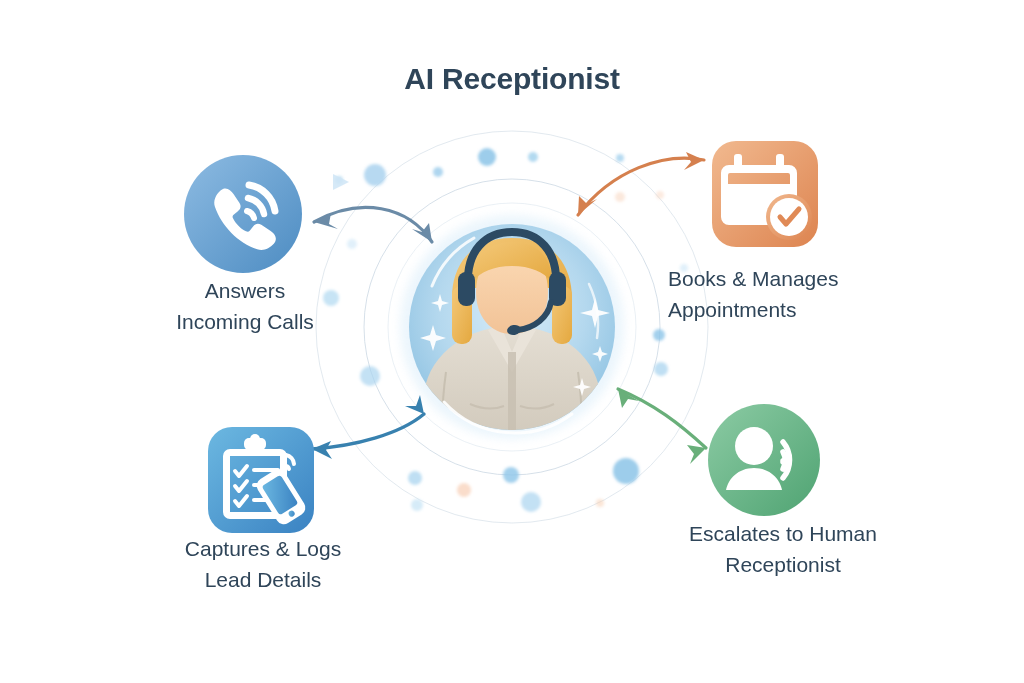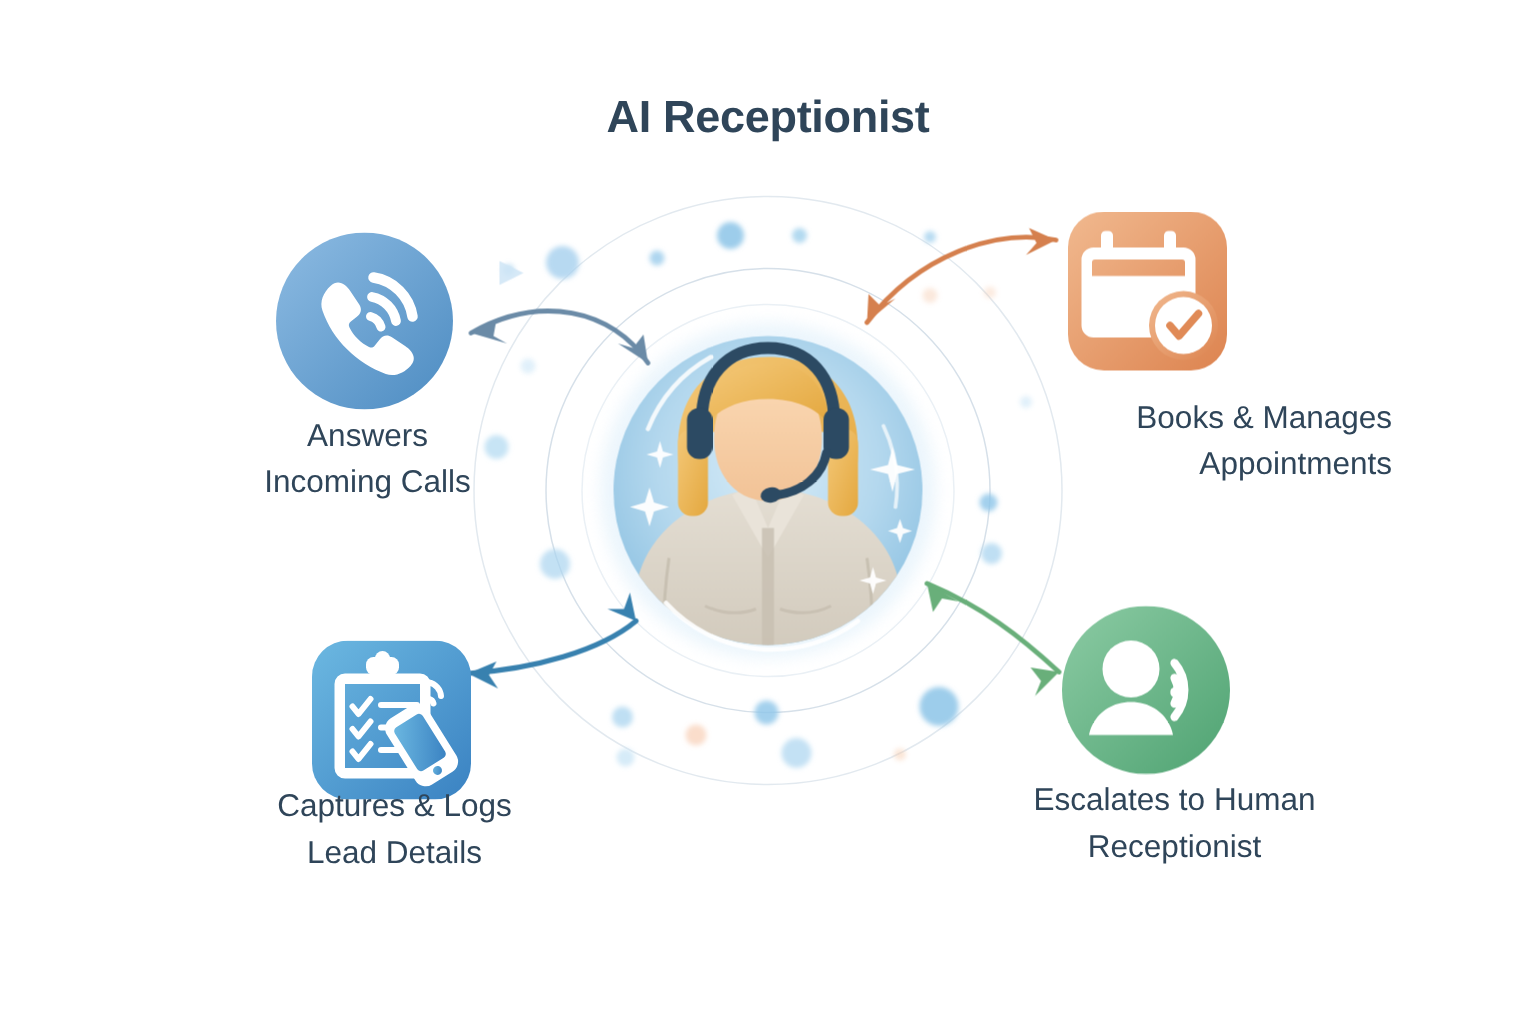--- a/index.html
+++ b/index.html
@@ -42,22 +42,22 @@
     position: absolute;
     color: #2f4559;
     font-size: 21px;
     line-height: 31px;
     z-index: 30;
     white-space: pre-line;
   }
   .label.c  { text-align: center; }
 
   #label-calls        { left: 120px;  top: 275px; width: 250px; text-align: center; }
-  #label-appointments { left: 668px;  top: 263px; width: 260px; text-align: right; }
-  #label-leads        { left: 138px;  top: 522px; width: 250px; text-align: center; }
+  #label-appointments { left: 668px;  top: 263px; width: 260px; text-align: left; }
+  #label-leads        { left: 138px;  top: 533px; width: 250px; text-align: center; }
   #label-escalate     { left: 648px;  top: 518px; width: 270px; text-align: center; }
 
   
   .icon-badge {
     position: absolute;
     z-index: 25;
     display: block;
   }
   #icon-phone     { left: 184px; top: 155px; width: 118px; height: 118px; }
   #icon-calendar  { left: 712px; top: 141px; width: 106px; height: 106px; }

